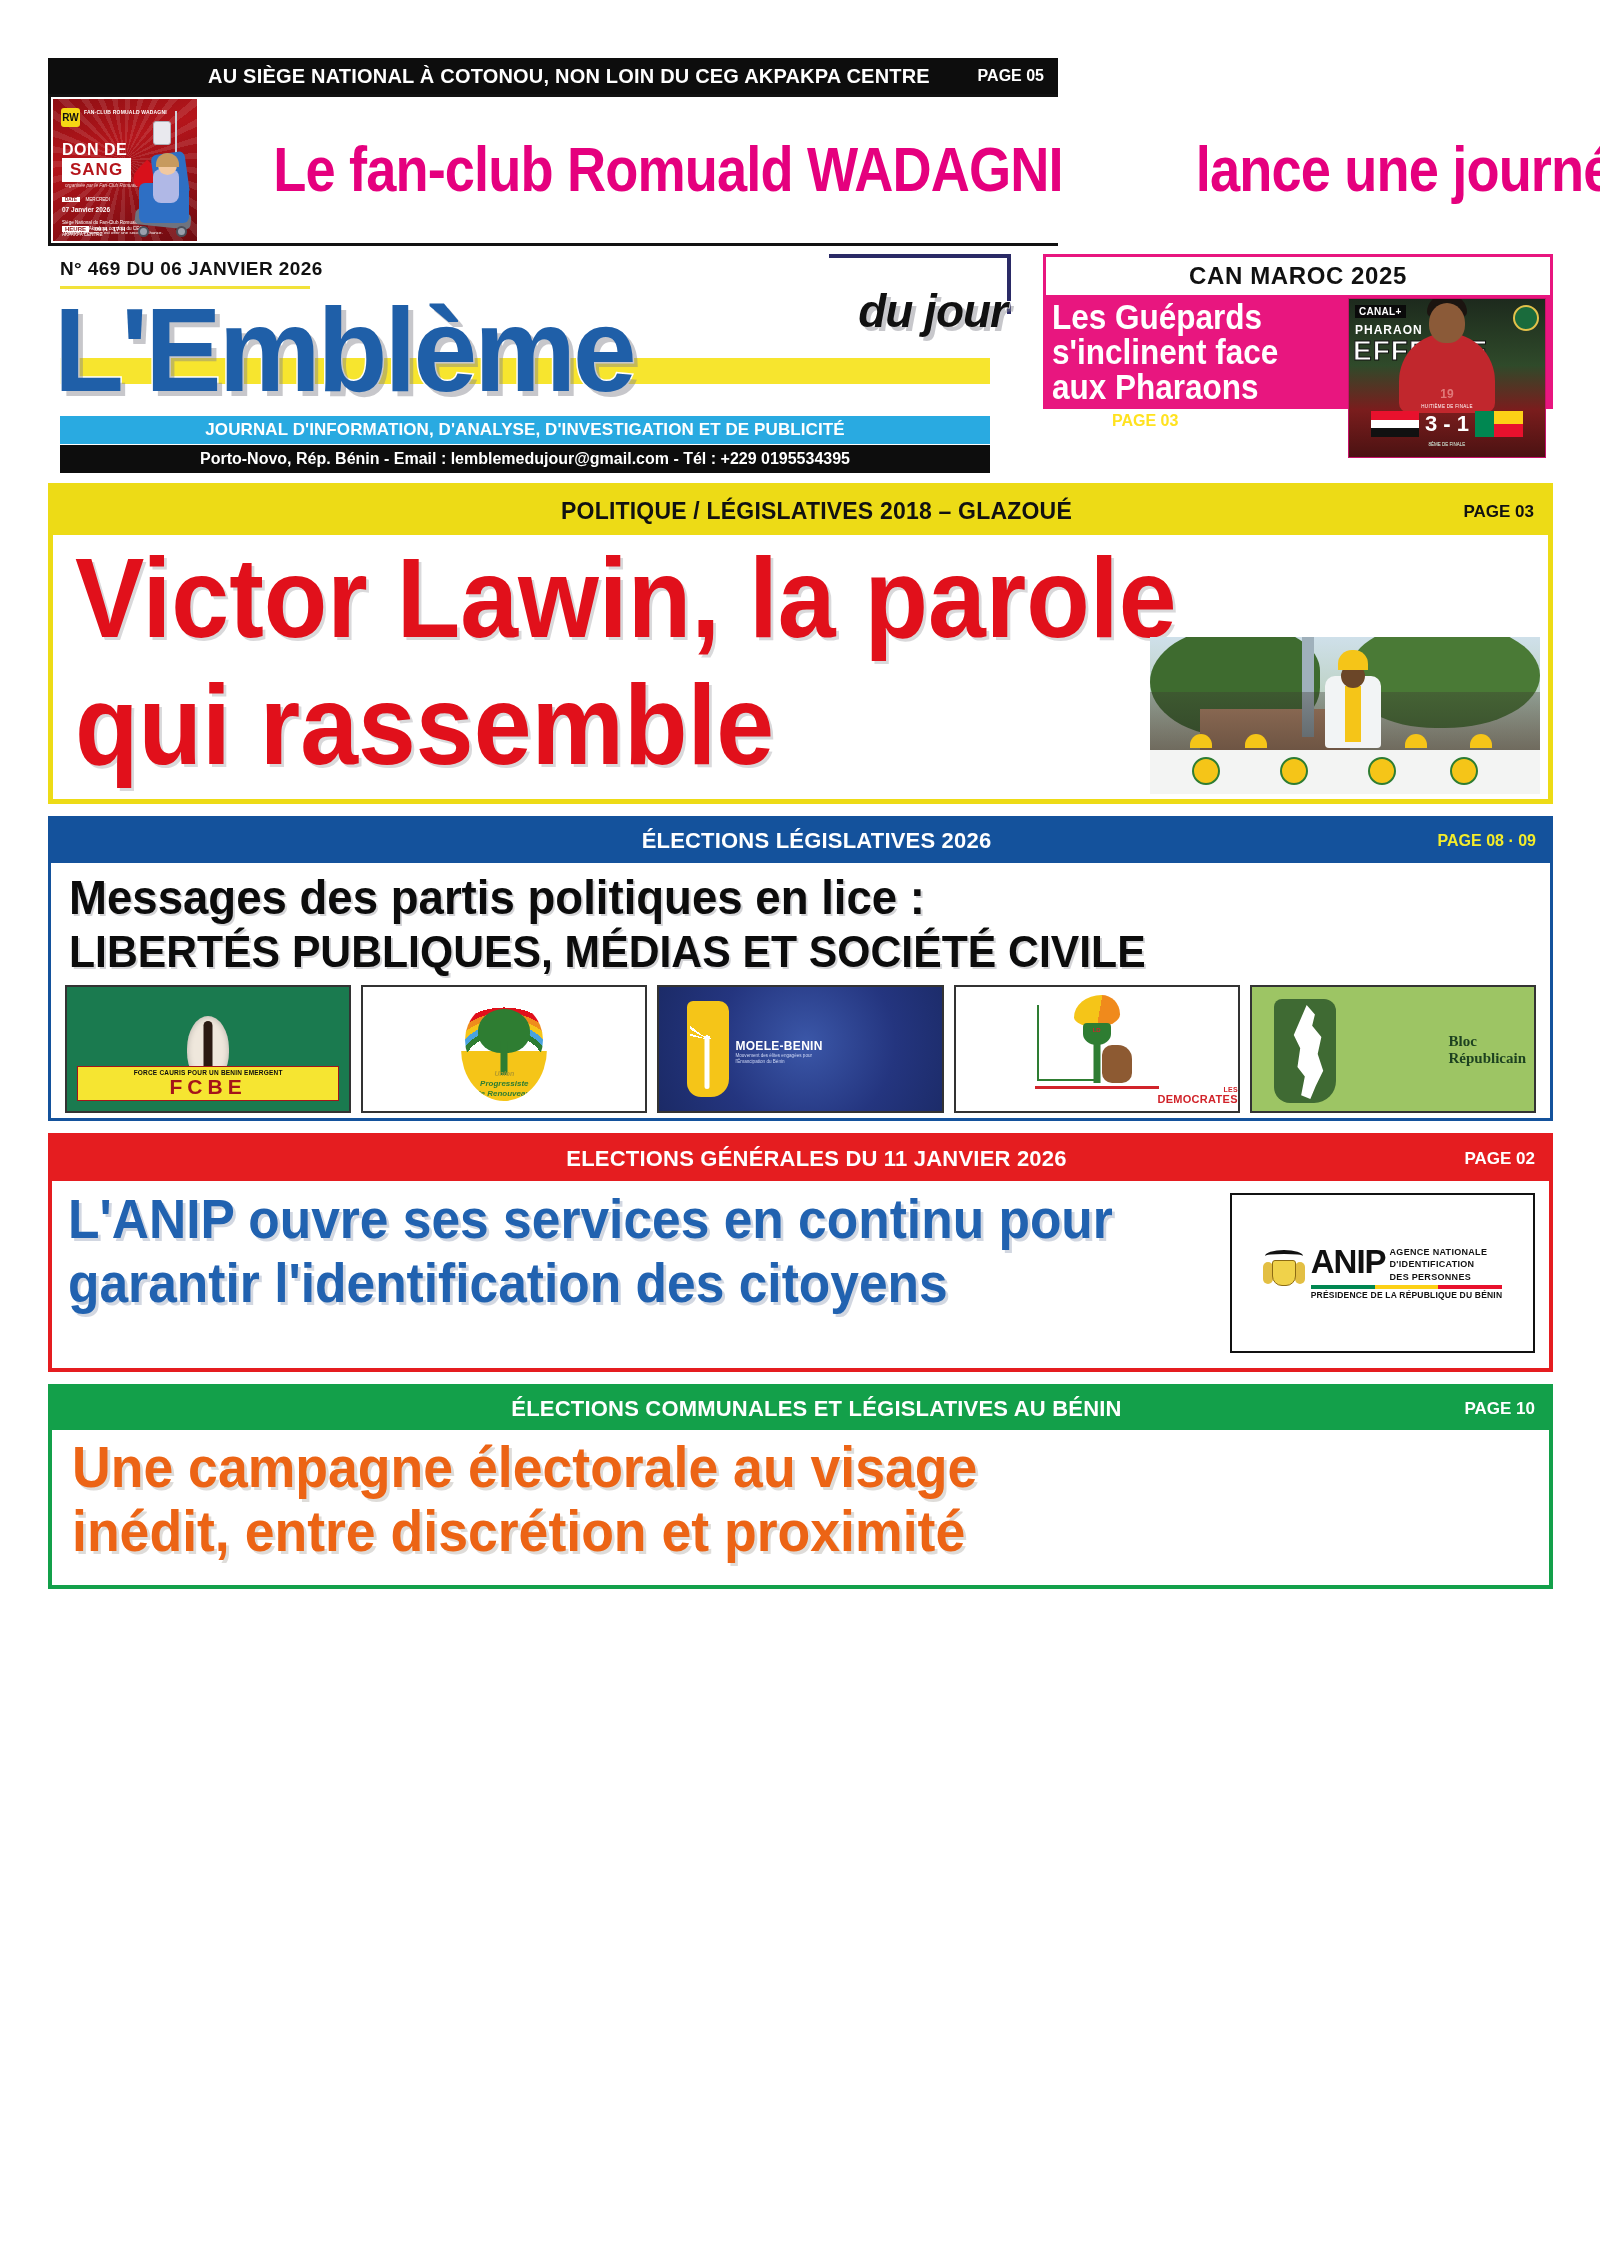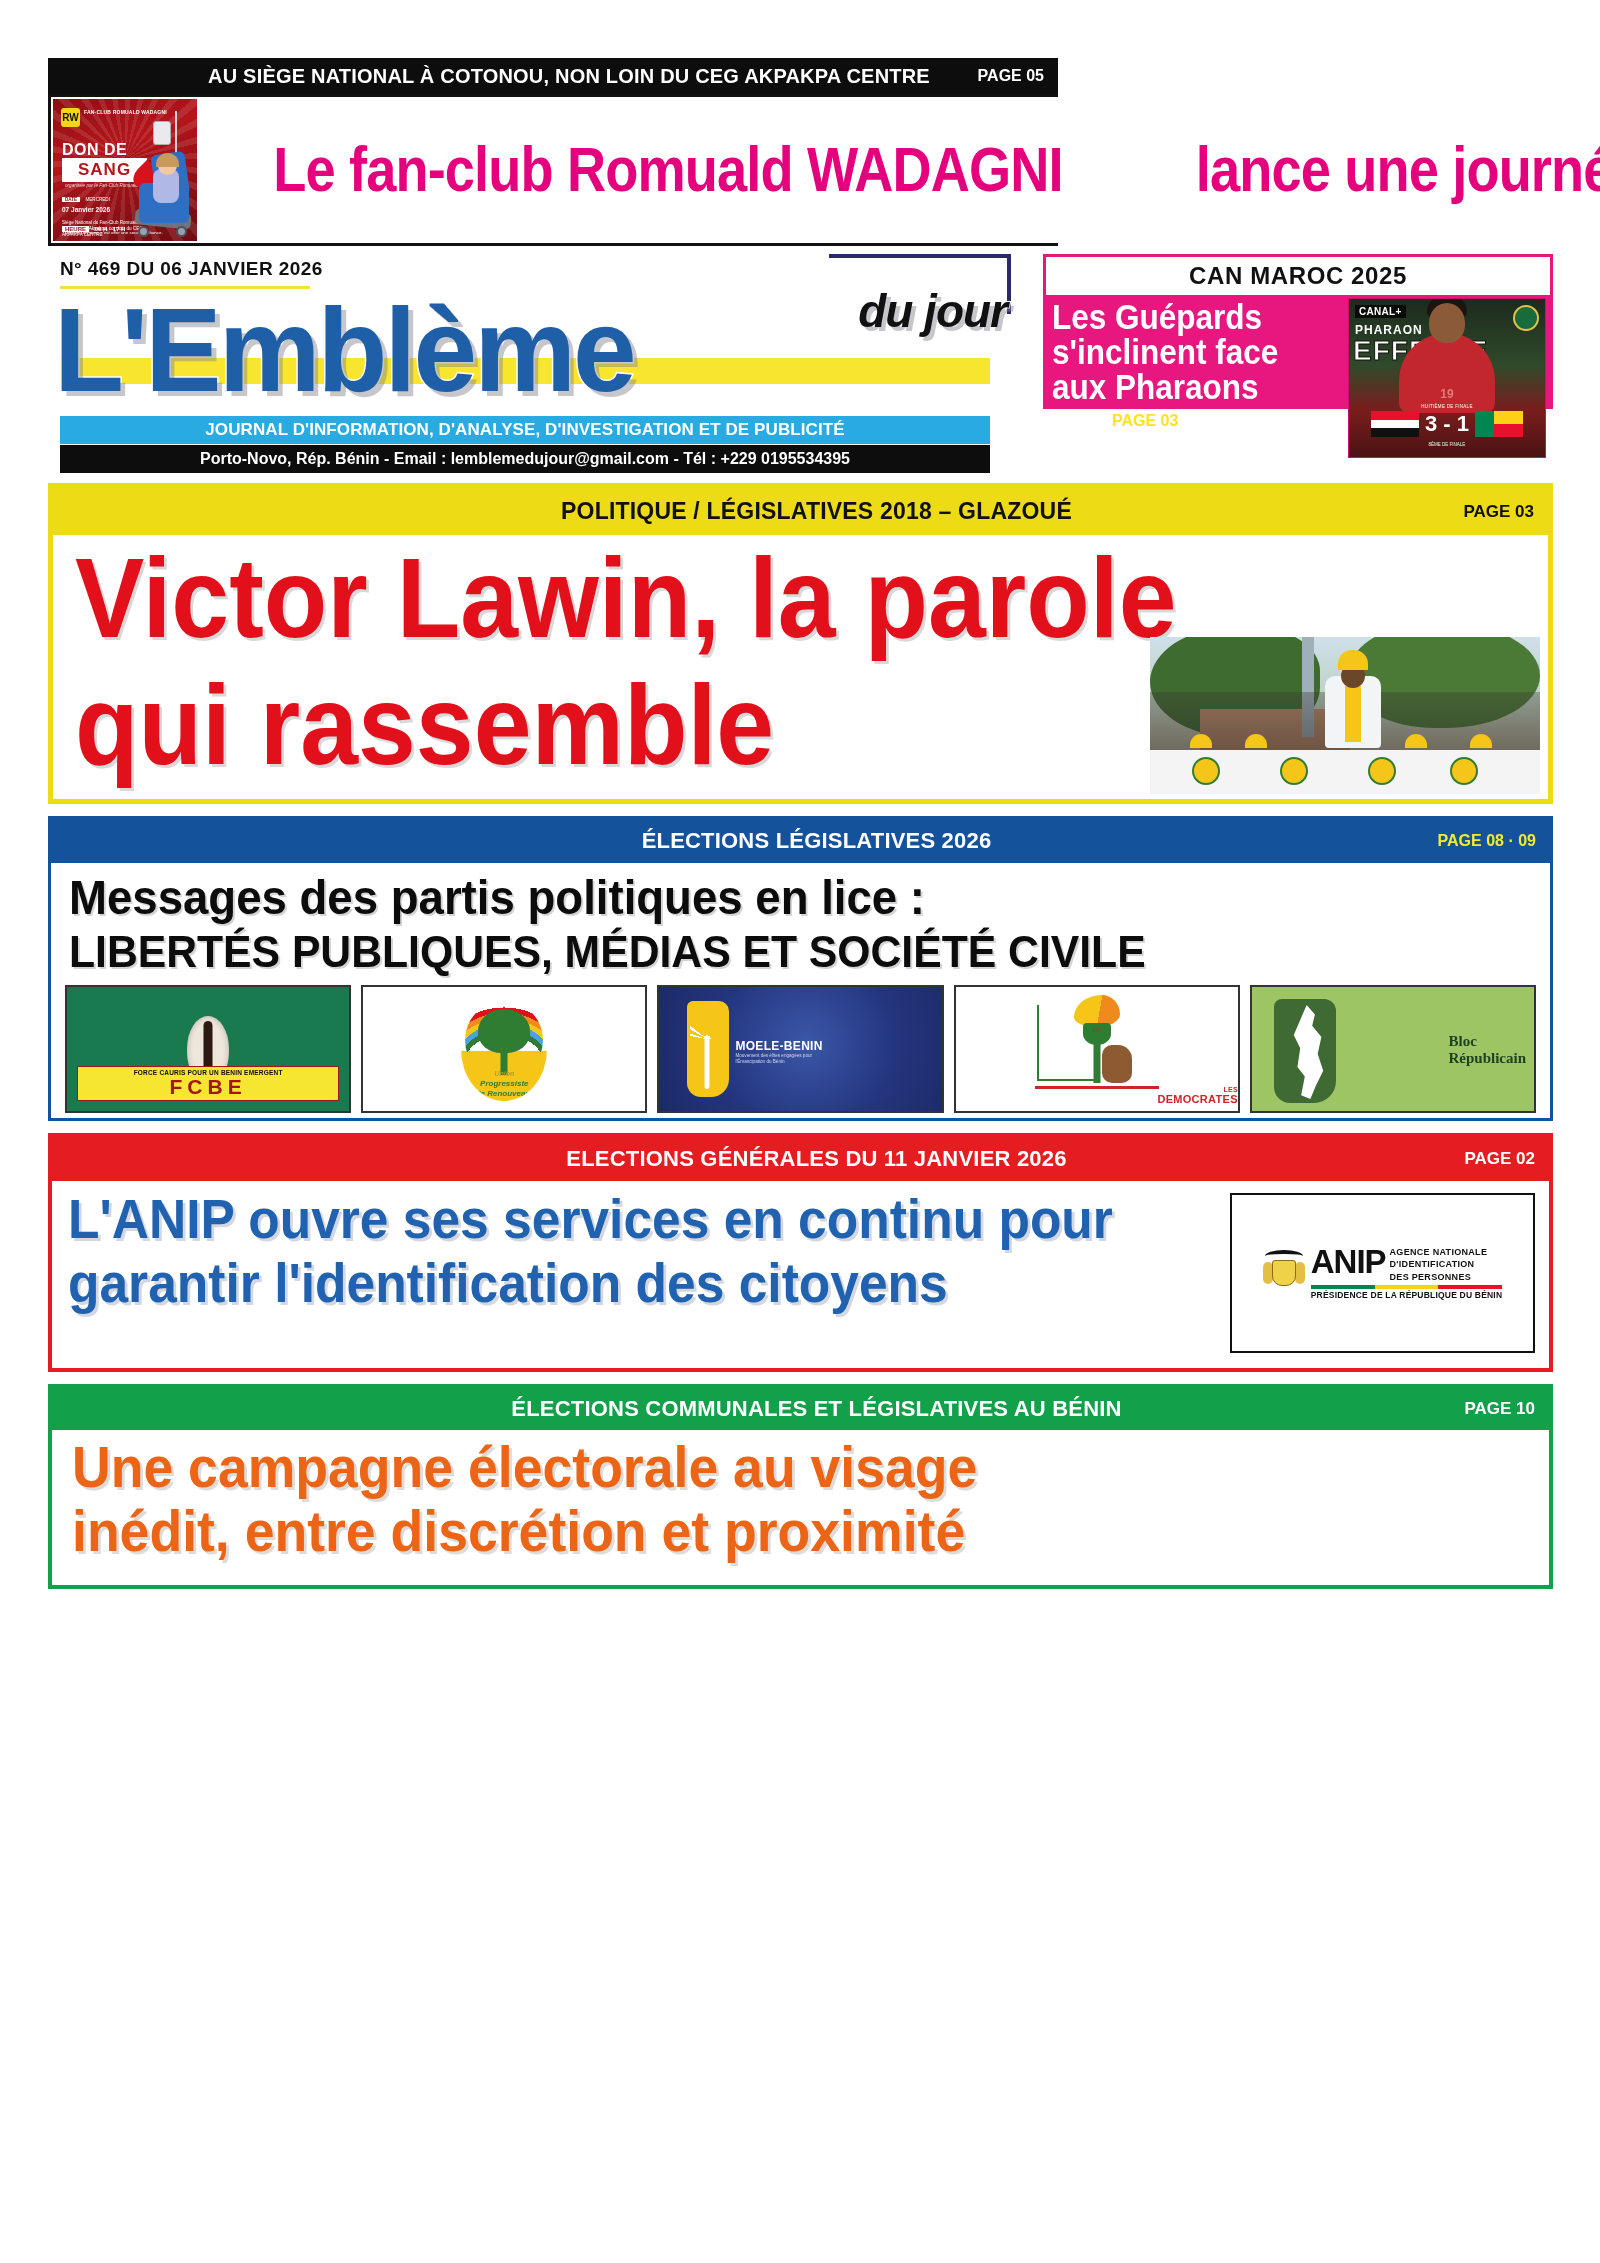--- a/index.html
+++ b/index.html
@@ -70,21 +70,21 @@
   .donad .fc {
     position:absolute; left:31px; top:10px; color:#fff; font-size:5px;
     line-height:1.25; font-weight:700; letter-spacing:.2px;
   }
   .donad .dd {
     position:absolute; left:9px; top:42px; color:#fff;
     font-size:16px; font-weight:800; letter-spacing:.5px;
   }
   .donad .ss {
     position:absolute; left:9px; top:59px; background:#fff; color:#b5151b;
-    font-size:17px; font-weight:800; letter-spacing:1px; padding:0 14px;
+    font-size:17px; font-weight:800; letter-spacing:1px; padding:0 6px;
     border:2px solid #fff;
   }
   .donad .sub {
     position:absolute; left:12px; top:84px; color:#f2d0d0; font-size:4.6px;
     font-style:italic; line-height:1.4;
   }
   .donad .meta {
     position:absolute; left:9px; top:98px; color:#fff; font-size:4.6px; line-height:1.5;
   }
   .donad .chip { background:#fff; color:#8d0f13; padding:0 3px; font-weight:700; margin-right:4px;}

